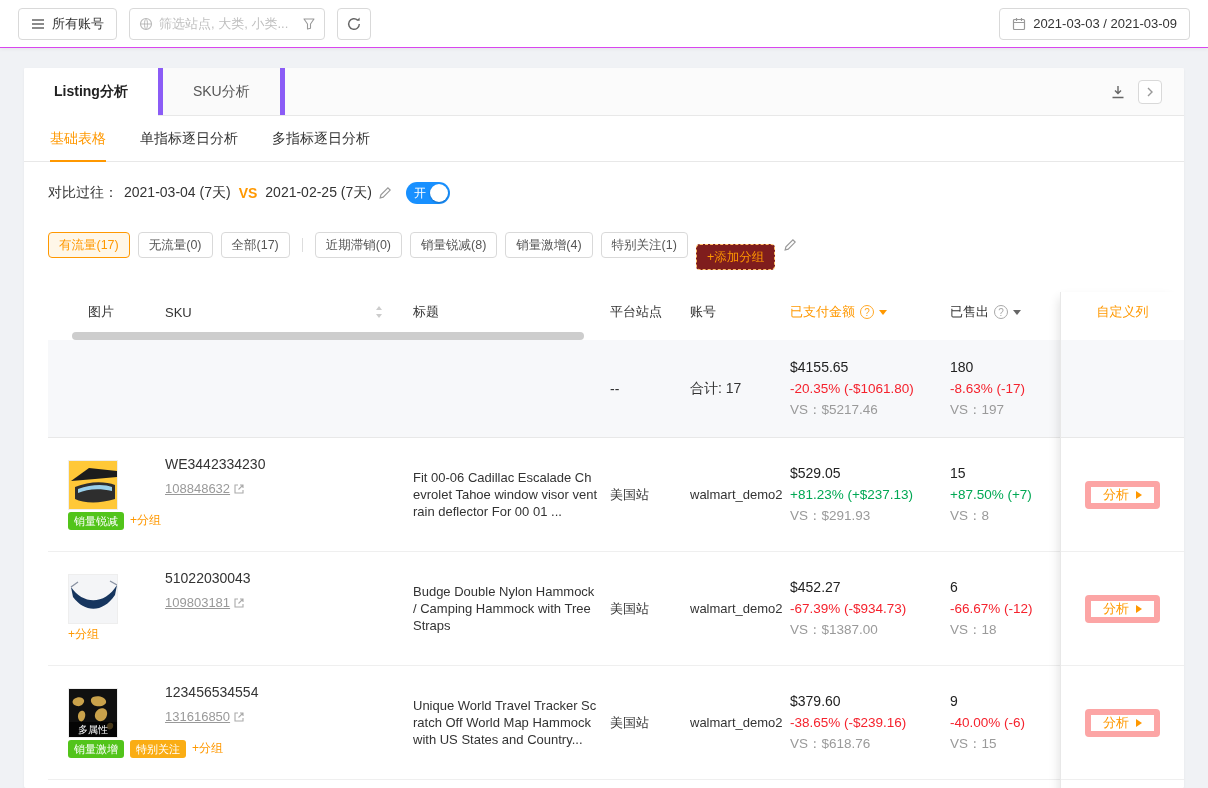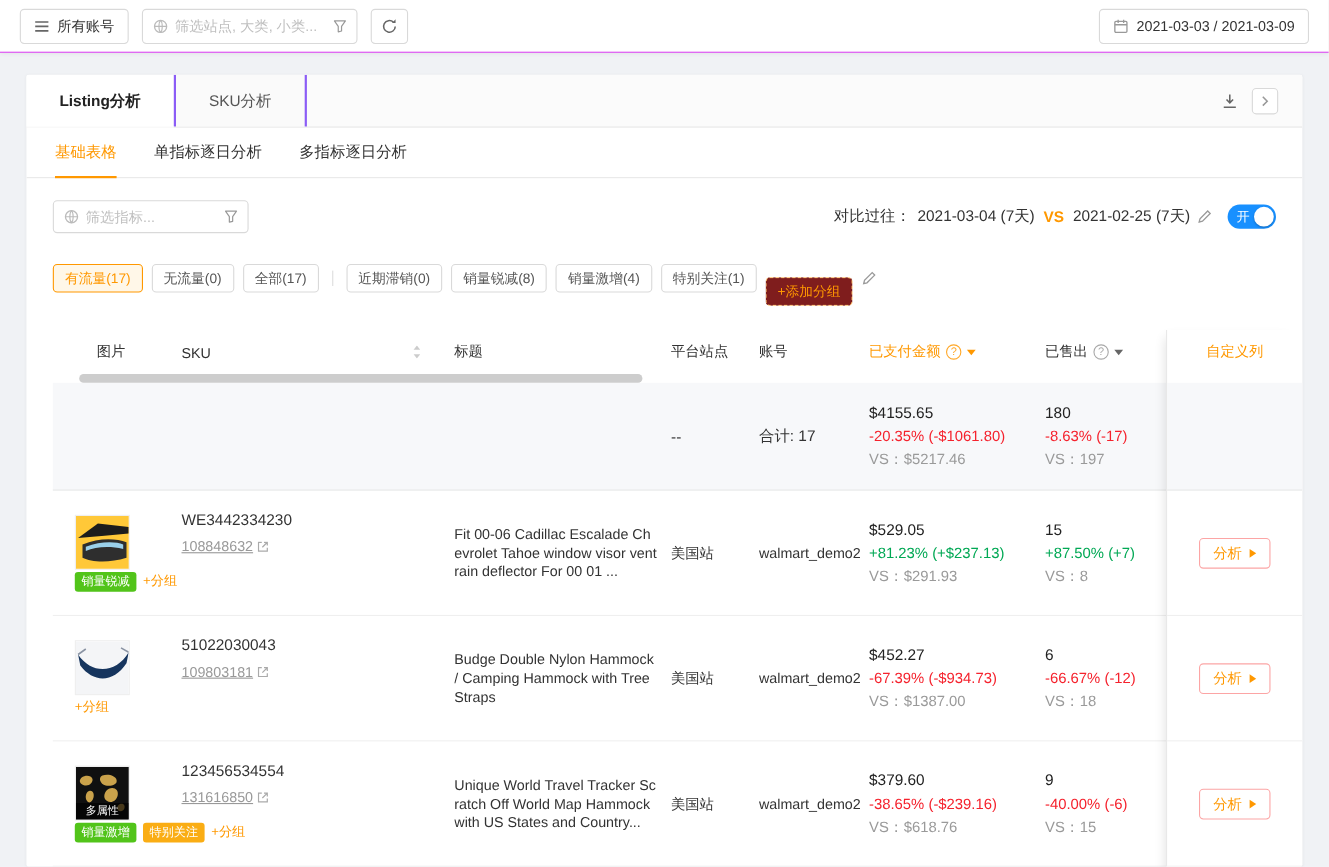--- a/index.html
+++ b/index.html
@@ -19,21 +19,21 @@
   .inputbox input::placeholder { color:#bfbfbf; }
   .spacer { flex:1; }
 
   
   .card { margin:20px 24px 0; height:720px; background:#fff; border-radius:2px;
           box-shadow:0 1px 3px rgba(0,0,0,.05); overflow:hidden; position:relative; }
 
   
   .tabbar { display:flex; align-items:stretch; height:48px; background:#fbfbfb; border-bottom:1px solid #e8e8e8; }
   .tab { display:flex; align-items:center; justify-content:center; padding:0 30px; font-size:14px;
-         color:#555; border-right:2px solid #8b5cf6; cursor:pointer; position:relative; background:#fafafa; }
+         color:#555; border-right:5px solid #8b5cf6; cursor:pointer; position:relative; background:#fafafa; }
   .tab.active { background:#fff; color:#222; font-weight:bold; }
   .tab.active::after { content:""; position:absolute; left:0; right:0; bottom:-1px; height:1px; background:#fff; }
   .tabbar-right { margin-left:auto; display:flex; align-items:center; gap:12px; padding-right:22px; }
   .sq { width:24px; height:24px; border:1px solid #d9d9d9; border-radius:4px; display:flex;
         align-items:center; justify-content:center; cursor:pointer; background:#fff; }
 
   
   .subbar { display:flex; gap:34px; padding:0 26px; height:46px; border-bottom:1px solid #e8e8e8; }
   .sub { font-size:14px; color:#333; line-height:44px; height:46px; cursor:pointer; }
   .sub.active { color:#ff9800; border-bottom:2px solid #ff9800; }
@@ -111,21 +111,21 @@
 
   
   .fixed { position:absolute; top:0; right:0; bottom:0; width:124px; background:#fff;
            border-left:1px solid #e8e8e8; box-shadow:-7px 0 10px -6px rgba(0,0,0,.12); }
   .f-head { height:40px; display:flex; align-items:center; justify-content:center;
             color:#ff9800; font-size:13px; }
   .f-strip { height:8px; }
   .f-sum { height:98px; background:#f7f8fa; border-bottom:1px solid #e8e8e8; }
   .f-row { height:114px; display:flex; align-items:center; justify-content:center; border-bottom:1px solid #efefef; }
   .analyze-btn { display:inline-flex; align-items:center; gap:7px; height:28px; padding:0 12px;
-                 border:1px solid #fca5a5; border-radius:4px; color:#ff9800; font-size:13px;
+                 border:6px solid #fca5a5; border-radius:4px; color:#ff9800; font-size:13px;
                  background:#fff; cursor:pointer; }
   .play { width:0; height:0; border-top:4px solid transparent; border-bottom:4px solid transparent;
           border-left:6px solid #ff9800; }
 
   svg.ic { flex:0 0 auto; }
 </style>
 </head>
 <body>
 
 <header class="topbar">
@@ -187,30 +187,20 @@
     </div>
   </div>
 
   <div class="subbar">
     <div class="sub active">基础表格</div>
     <div class="sub">单指标逐日分析</div>
     <div class="sub">多指标逐日分析</div>
   </div>
 
   <div class="toolbar">
-    <div class="inputbox metricbox">
-      <svg class="ic" width="14" height="14" viewBox="0 0 14 14">
-        <circle cx="7" cy="7" r="5.5" fill="none" stroke="#bbb" stroke-width="1.2"></circle>
-        <path d="M1.5 7h11M7 1.5c2 1.8 2 9.2 0 11M7 1.5c-2 1.8-2 9.2 0 11" fill="none" stroke="#bbb" stroke-width="1"></path>
-      </svg>
-      <input placeholder="筛选指标..." style="">
-      <svg class="ic" width="12" height="12" viewBox="0 0 12 12">
-        <path d="M1 1h10L7.5 6v4.2L4.5 11V6z" fill="none" stroke="#999" stroke-width="1.1" stroke-linejoin="round"></path>
-      </svg>
-    </div>
 
     <div class="compare">
       <span>对比过往：</span>
       <span>2021-03-04 (7天)</span>
       <span class="vs">VS</span>
       <span>2021-02-25 (7天)</span>
       <svg class="ic" width="14" height="14" viewBox="0 0 13 13">
         <path d="M2 11l.7-2.8 6.5-6.5 2.1 2.1-6.5 6.5z" fill="none" stroke="#999" stroke-width="1.1"></path>
       </svg>
       <div class="switch">

